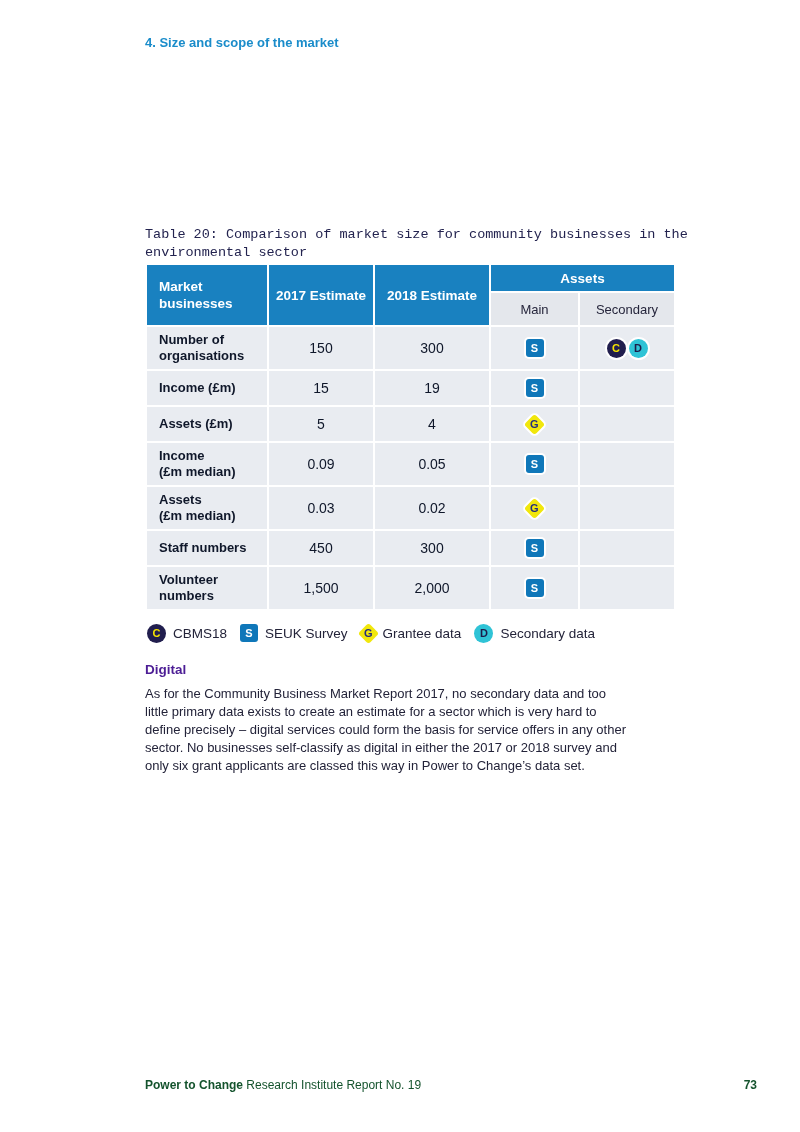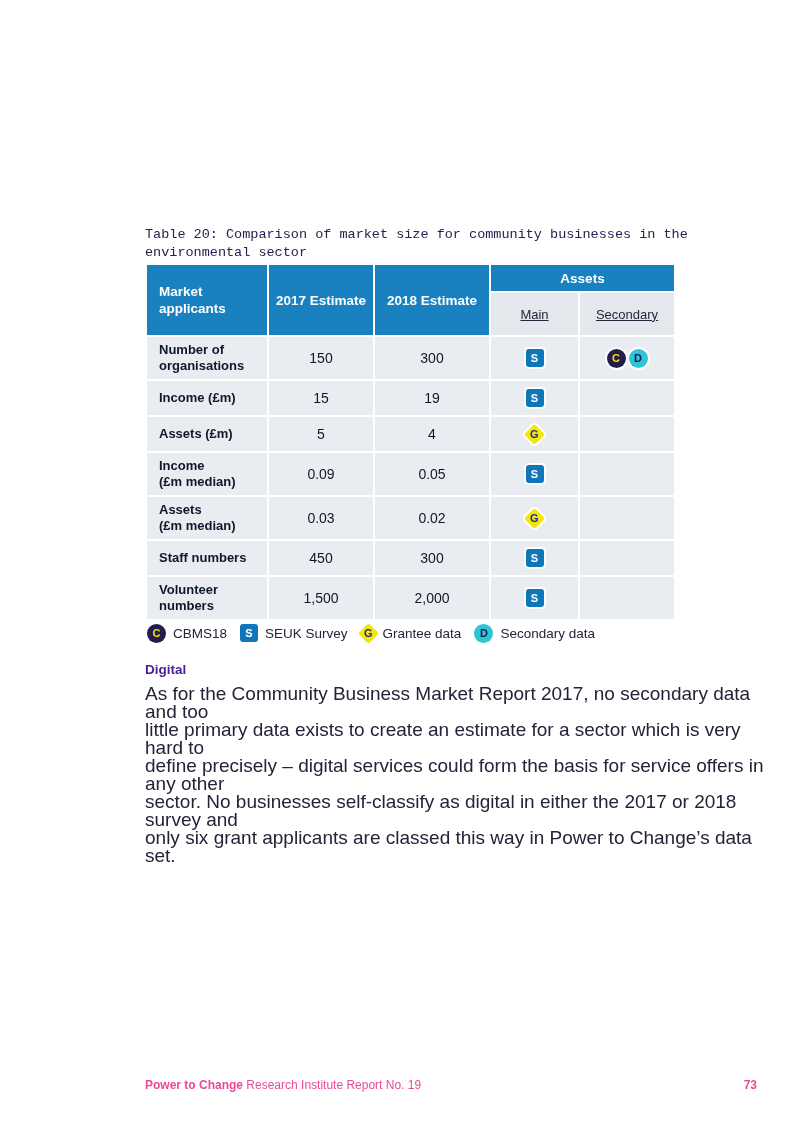--- a/index.html
+++ b/index.html
@@ -35,21 +35,21 @@
   }
   .market-table th, .market-table td { vertical-align: middle; }
   .market-table thead th {
     background: #1981c0; color: #ffffff; font-weight: bold;
     text-align: center; font-size: 13.5px;
   }
   .market-table thead th.col-descriptor {
     text-align: left; padding-left: 12px; white-space: pre-line; line-height: 17px;
   }
   .market-table thead tr.sources-row th { height: 26px; }
-  .market-table thead tr.subhead-row th { height: 42px; text-decoration: underline; }
+  .market-table thead tr.subhead-row th { height: 32px; }
   .market-table thead th.subhead {
     background: #e4e7ec; color: #26263c; font-weight: normal; font-size: 13px;
   }
   .market-table tbody tr { height: 34px; }
   .market-table tbody td { background: #e9ecf1; padding: 5px 6px; }
   .market-table td.label {
     color: #0f172a; font-weight: bold; text-align: left;
     padding-left: 12px; white-space: pre-line; line-height: 16px;
   }
   .market-table td.value { text-align: center; color: #0f172a; font-size: 14px; }
@@ -77,56 +77,57 @@
   }
   .legend .legend-item { display: inline-flex; align-items: center; gap: 7px; }
 
   
   .section-heading {
     position: absolute; left: 145px; top: 662px;
     font-size: 13.5px; font-weight: bold; color: #4c1d95;
   }
   .section-paragraph {
     position: absolute; left: 145px; top: 685px; width: 620px;
-    font-size: 19px; line-height: 18px; color: #232339;
+    font-size: 13px; line-height: 18px; color: #232339;
     white-space: pre-line;
   }
 
   
   .doc-footer {
     position: absolute; left: 145px; right: 43px; top: 1078px;
     display: flex; justify-content: space-between; align-items: baseline;
-    font-size: 12px; color: #ec4899;
+    font-size: 12px; color: #14532d;
   }
   .doc-footer .brand { font-weight: bold; }
   .doc-footer .page-number { font-weight: bold; text-align: center; }
 </style>
 </head>
 <body>
 
 <div class="page">
 
   <div class="doc-header">
+    <div class="subtitle">4. Size and scope of the market</div>
   </div>
 
   <div class="table-caption">Table 20: Comparison of market size for community businesses in the
 environmental sector</div>
 
   <table class="market-table">
     <colgroup>
       <col style="width:120px">
         <col style="width:104px">
         <col style="width:114px">
       <col style="width:87px">
         <col style="width:94px">
     </colgroup>
     <thead>
       <tr class="sources-row">
         <th class="col-descriptor" rowspan="2">Market
-applicants</th>
+businesses</th>
         <th rowspan="2">2017 Estimate</th>
         <th rowspan="2">2018 Estimate</th>
         <th colspan="2">Assets</th>
       </tr>
       <tr class="subhead-row">
         <th class="subhead">Main</th>
         <th class="subhead">Secondary</th>
       </tr>
     </thead>
     <tbody id="table-body">

